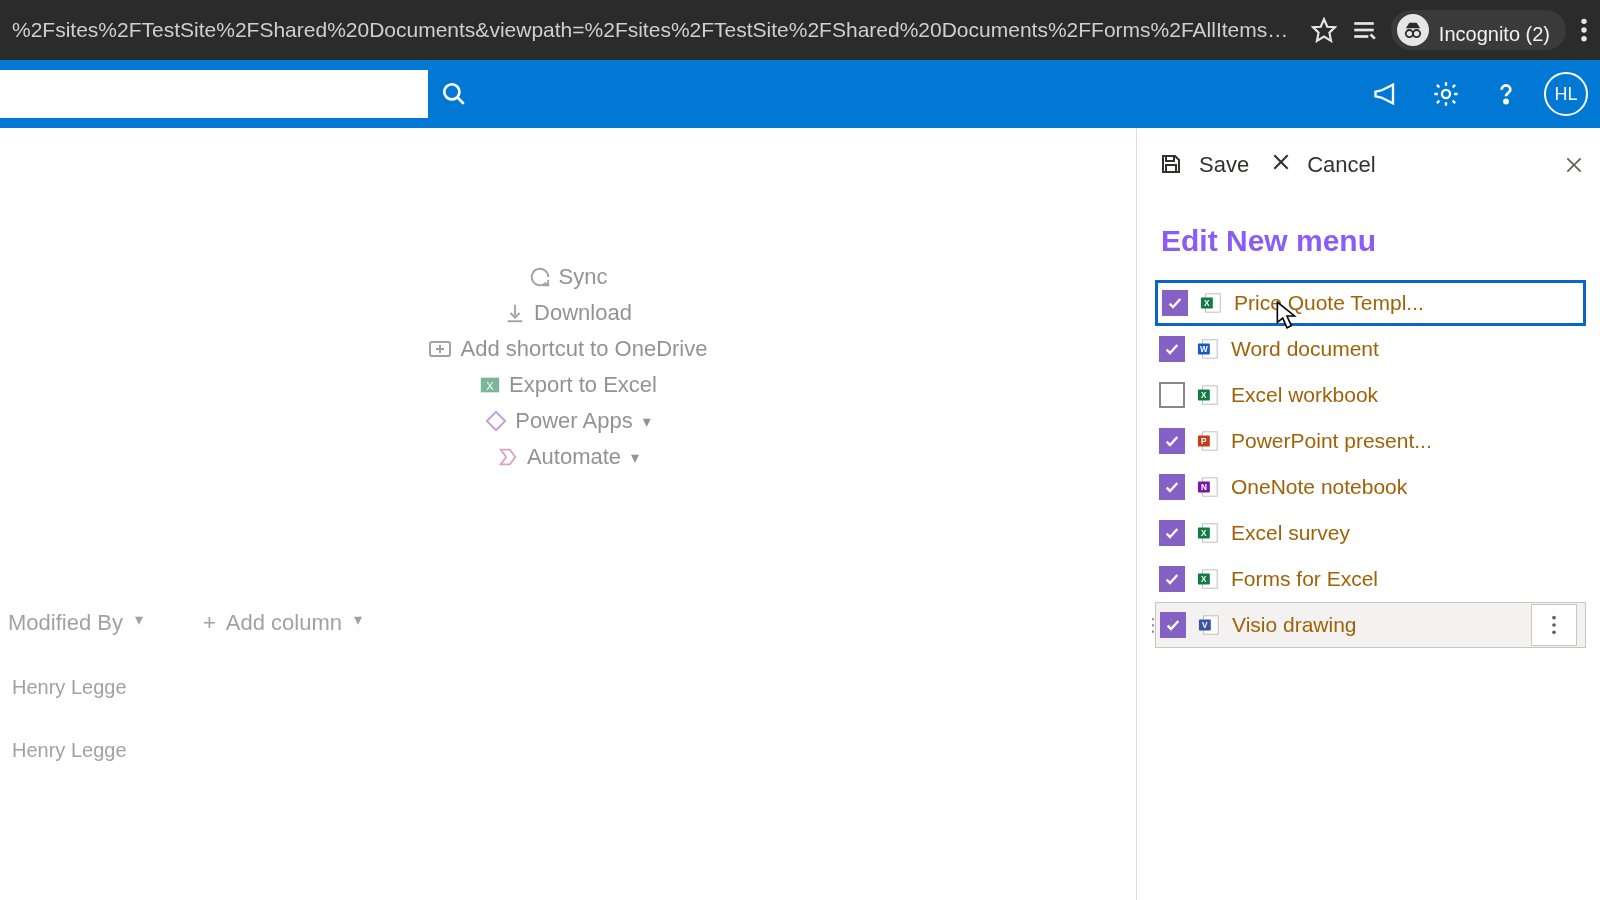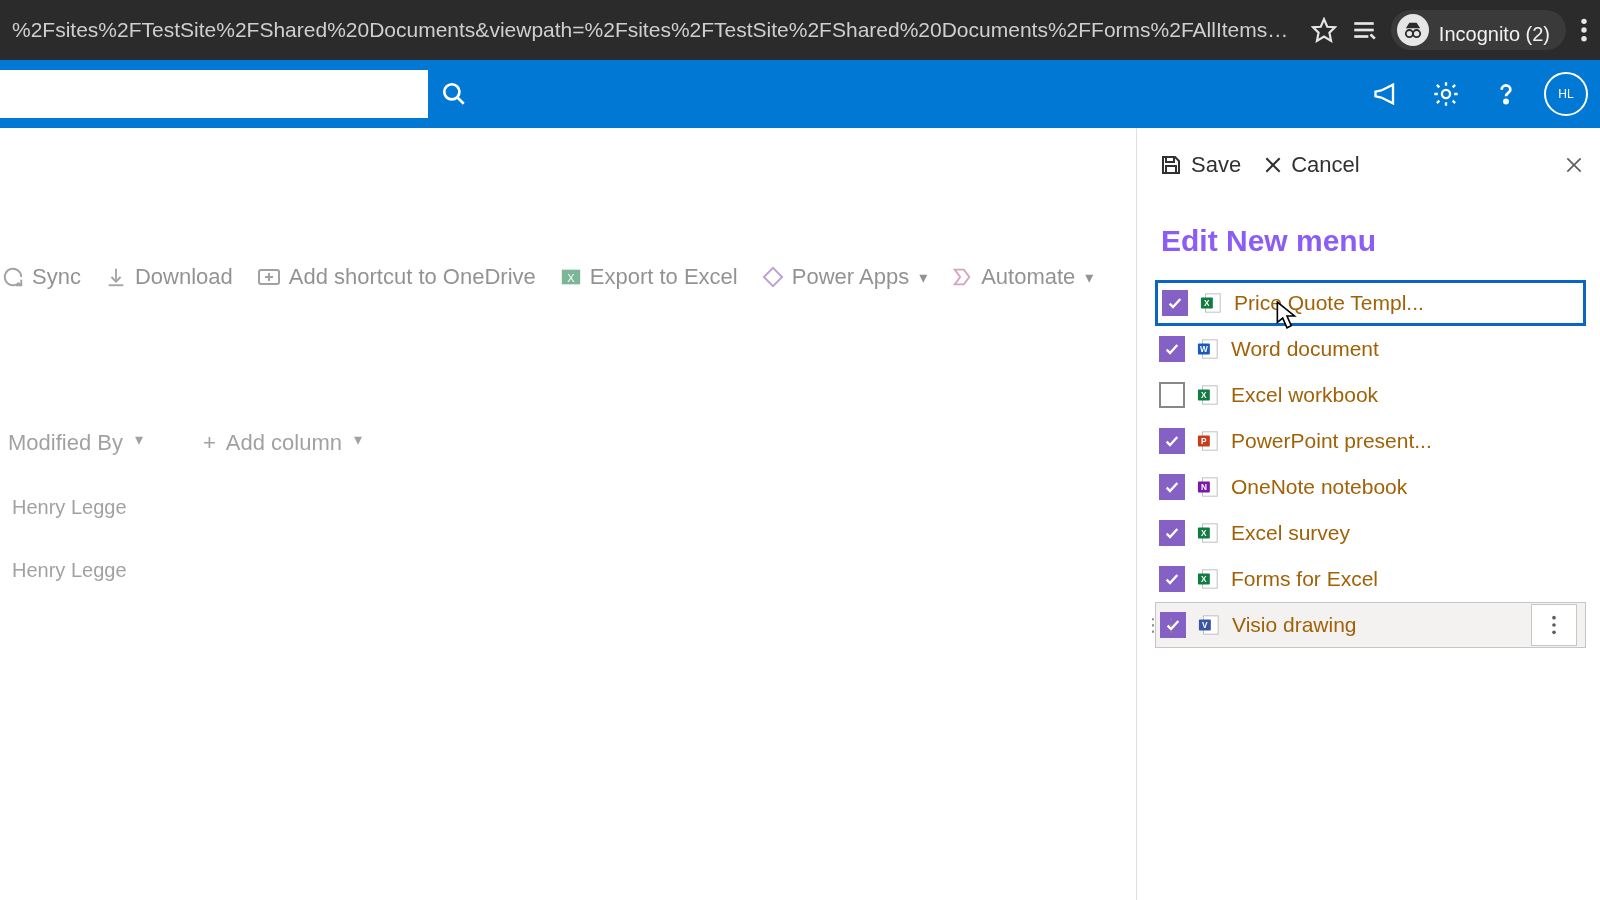--- a/index.html
+++ b/index.html
@@ -13,37 +13,37 @@
   .incog-circle { width: 32px; height: 32px; background: #e6e6e6; border-radius: 50%; display: flex; align-items: center; justify-content: center; }
   .incog-text { color: #f1f1f1; font-size: 20px; }
 
   
   .suite-bar { height: 68px; background: #0078d4; display: flex; align-items: center; padding-left: 0; }
   .search-wrap { display: flex; align-items: center; height: 48px; margin-left: 0; }
   .search-input { width: 428px; height: 48px; background: #fff; border: none; padding: 0 14px; font-size: 18px; }
   .search-btn { width: 52px; height: 48px; background: #0078d4; border: none; display: flex; align-items: center; justify-content: center; cursor: pointer; }
   .suite-spacer { flex: 1; }
   .suite-icon { width: 48px; height: 48px; display: flex; align-items: center; justify-content: center; color: #fff; cursor: pointer; margin: 0 6px;}
-  .avatar { width: 44px; height: 44px; border: 2px solid #fff; border-radius: 50%; display: flex; align-items: center; justify-content: center; color: #fff; font-size: 12px; margin-right: 12px; margin-left: 8px; background:#0078d4; }
+  .avatar { width: 44px; height: 44px; border: 2px solid #fff; border-radius: 50%; display: flex; align-items: center; justify-content: center; color: #fff; font-size: 18px; margin-right: 12px; margin-left: 8px; background:#0078d4; }
 
   
   .content { display: flex; height: calc(900px - 60px - 68px); position: relative; }
   .main { flex: 1; background: #fff; opacity: 0.55; padding-top: 26px; overflow:hidden;}
-  .cmdbar { display: flex; align-items: center; gap: 24px; padding: 0 2px; font-size: 22px; color: #3a3a3a; margin-top: 110px;}
+  .cmdbar { display: flex; align-items: center; gap: 10px; padding: 0 2px; font-size: 22px; color: #3a3a3a; margin-top: 110px; flex-direction: column;}
   .cmd-item { display: flex; align-items: center; gap: 8px; cursor: pointer; }
   .chev { font-size: 16px; margin-left:2px;}
   .colhdr { display:flex; gap:60px; margin-top:140px; padding-left:8px; font-size:22px; color:#555;}
   .colhdr .hdr { display:flex; align-items:flex-start; gap:10px;}
   .rows { margin-top:40px; padding-left:12px; font-size:20px; color:#555;}
   .rows div { margin-bottom: 40px;}
 
   
   .panel { width: 464px; border-left: 1px solid #e1dfdd; background: #fff; padding: 14px 0 0 0; display:flex; flex-direction:column;}
   .panel-top { display: flex; align-items: center; padding: 0 16px; height: 46px; gap:10px;}
-  .pt-btn { display:flex; align-items:center; gap:8px; font-size:22px; color:#323130; cursor:pointer; padding:4px 6px;}
+  .pt-btn { display:flex; gap:16px; font-size:22px; color:#323130; cursor:pointer; padding:4px 6px;}
   .pt-spacer { flex:1;}
   .close-x { margin-left:auto; cursor:pointer; color:#605e5c;}
   .panel-title { font-size: 30px; font-weight:700; color:#8b5cf6; padding: 36px 24px 18px 24px;}
   .item-list { padding: 4px 14px 0 18px; }
   .item { display:flex; align-items:center; height:46px; gap:12px; padding:0 8px 0 4px; position:relative;}
   .item.selected { border:3px solid #0a66c2; background:#fff; }
   .item.hover { background:#f3f2f1; border:1px solid #c8c6c4;}
   .chk { width:26px; height:26px; border:2px solid #8a8886; display:flex; align-items:center; justify-content:center; flex-shrink:0;}
   .chk.on { background:#8661c5; border-color:#8661c5; color:#fff;}
   .doc-ico { width:22px; height:22px; flex-shrink:0;}

